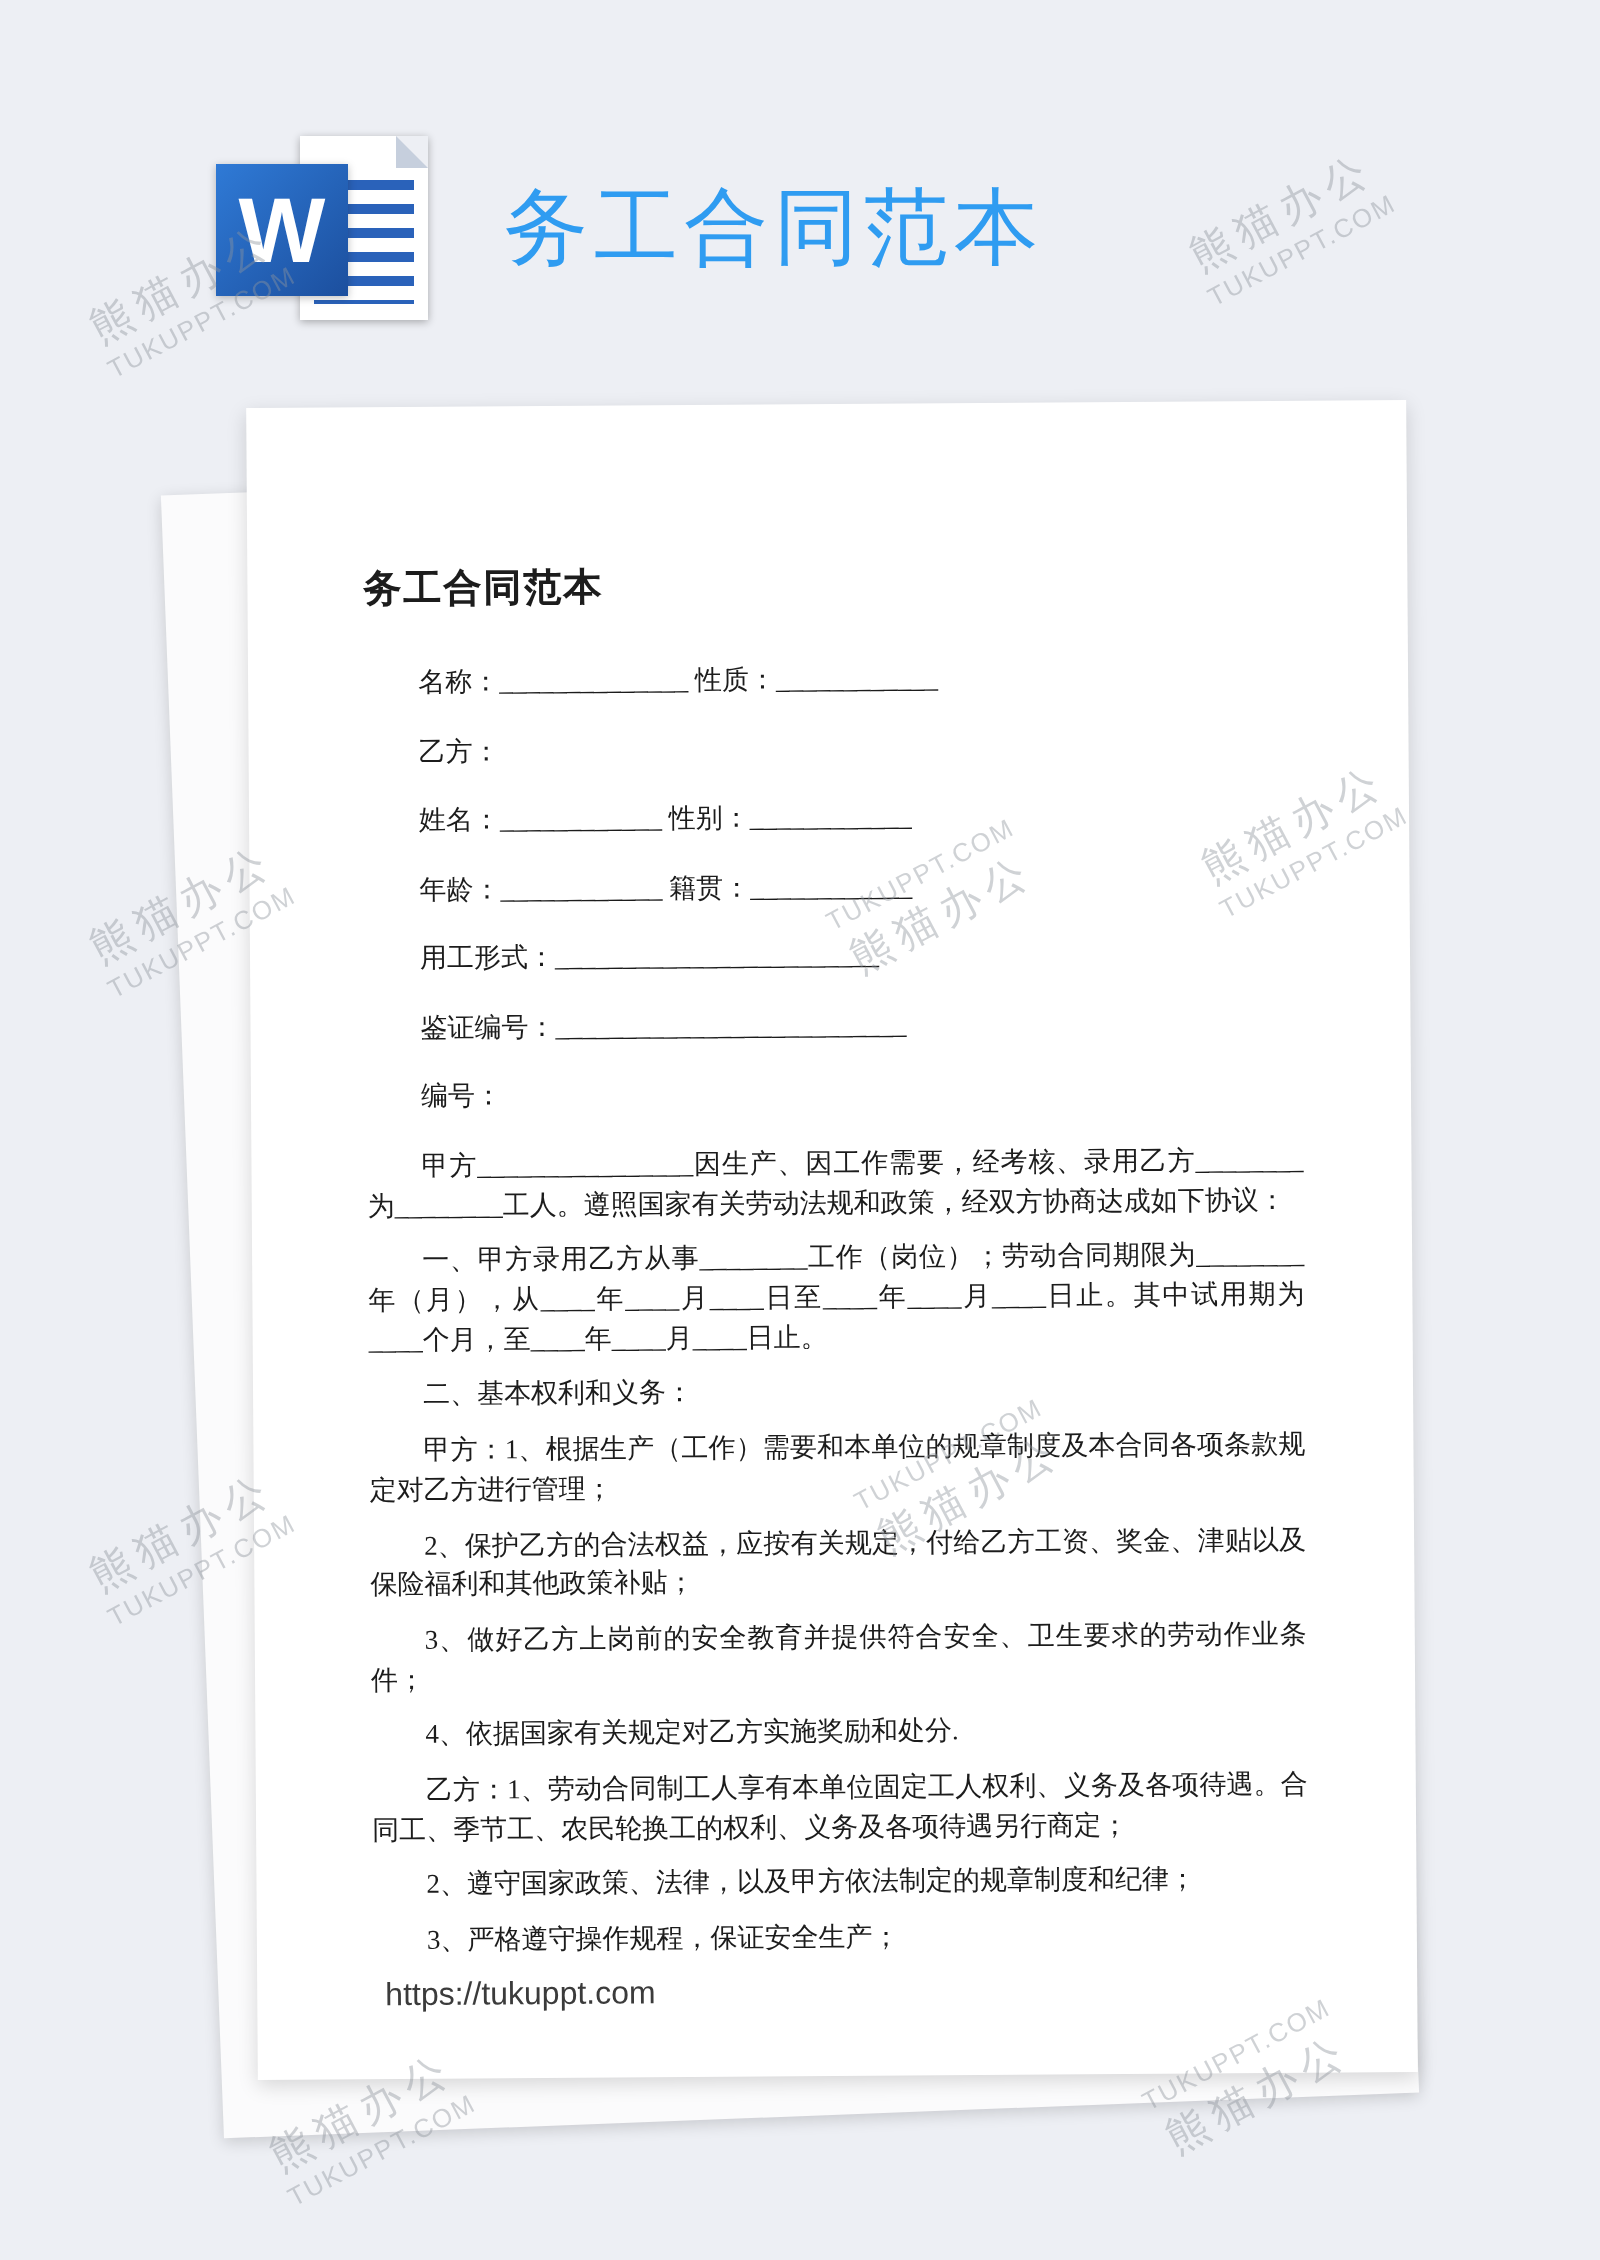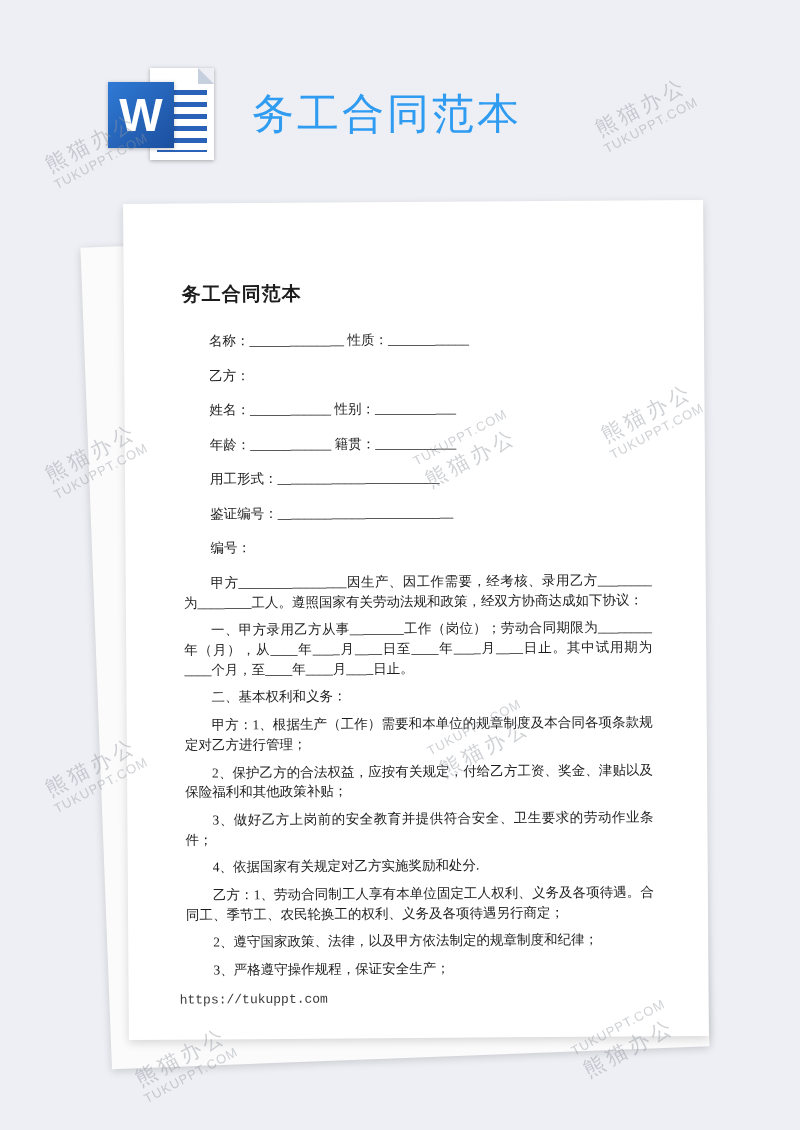--- a/index.html
+++ b/index.html
@@ -51,23 +51,23 @@
   }
   .paper-inner{
     position:absolute;left:58px;right:54px;top:78px;bottom:60px;
     font-family:"Liberation Serif","DejaVu Serif",serif;
     color:#1c1c1c;
   }
   .doc-title{font-size:19px;font-weight:bold;margin:0 0 24px 0;letter-spacing:1px;}
   .doc-line{margin:0 0 15px 0;text-indent:2em;font-size:13.5px;line-height:1.45;}
   .doc-para{margin:0 0 8px 0;text-indent:2em;font-size:13.5px;line-height:1.46;text-align:justify;}
   .doc-footer{
-    position:absolute;left:51px;bottom:32px;
-    font-size:13px;color:#3b3b3b;text-decoration:none;
-    font-family:Liberation Mono, monospace;
+    position:absolute;left:64px;bottom:32px;
+    font-size:16px;color:#3b3b3b;text-decoration:none;
+    font-family:Liberation Sans, sans-serif;
   }
 
   
   .wm{
     position:absolute;width:170px;text-align:center;
     transform:rotate(-28deg);color:#8f959d;opacity:.42;
     z-index:40;pointer-events:none;user-select:none;
     font-family:"Liberation Sans",sans-serif;
   }
   .wm-cn{font-size:21px;letter-spacing:4px;line-height:1.3;}

